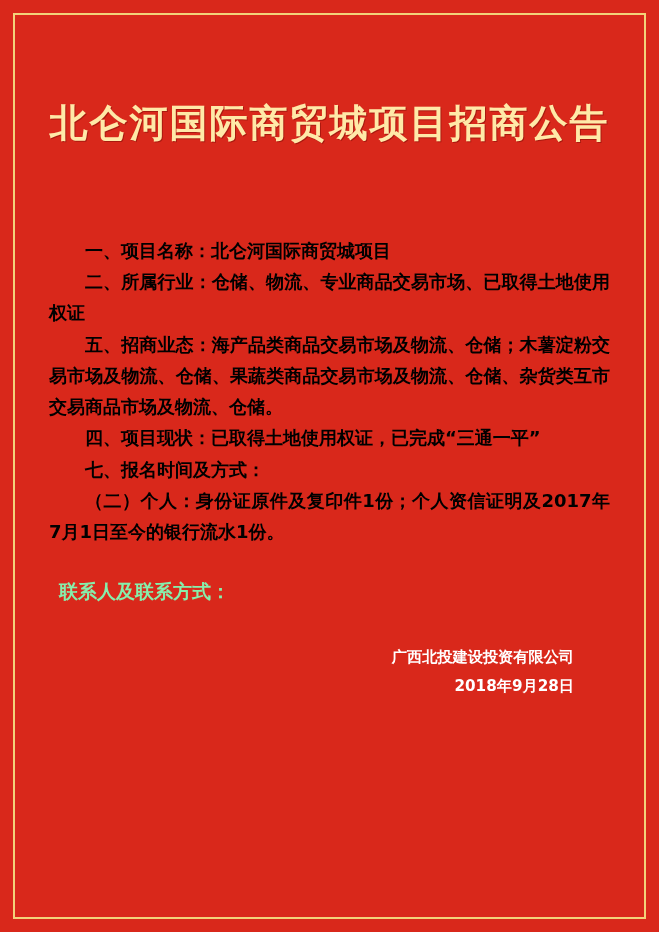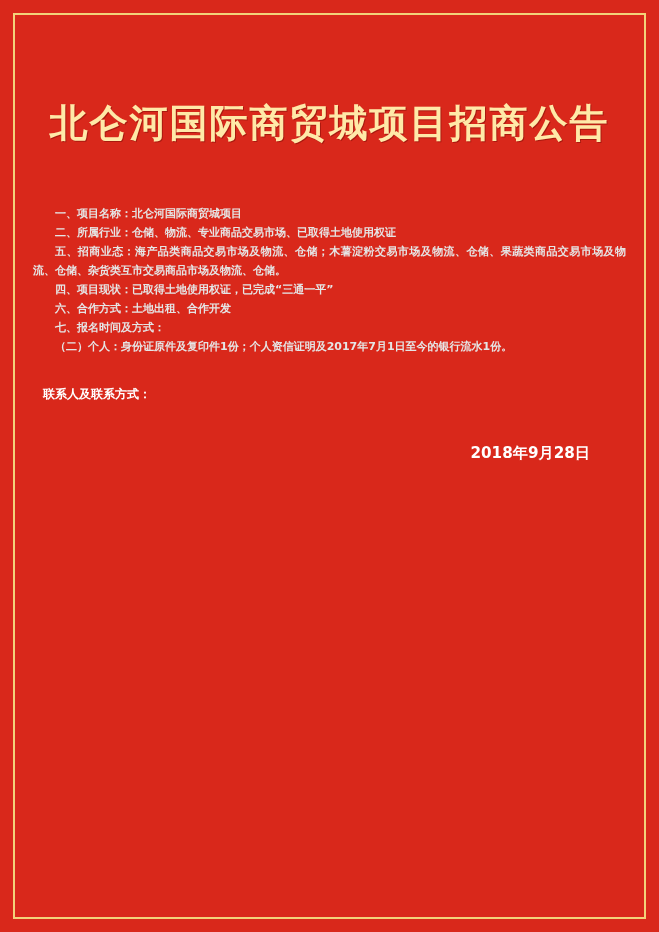--- a/index.html
+++ b/index.html
@@ -30,51 +30,51 @@
     box-sizing: border-box;
     pointer-events: none;
   }
   .content {
     position: absolute;
     left: 13px;
     top: 13px;
     width: 633px;
     height: 906px;
     box-sizing: border-box;
-    padding: 0 20px;
+    padding: 0 36px;
   }
   .title {
     margin: 0;
     padding-top: 88px;
     text-align: center;
     color: #ffe9a8;
     font-size: 38px;
     font-weight: bold;
     letter-spacing: 2px;
     line-height: 1.2;
     text-shadow: 1px 1px 0 #a81a10;
     font-family: "DejaVu Sans", "Liberation Sans", sans-serif;
   }
   .body-block {
-    margin-top: 57px;
-    color: #e5e5e5;
-    font-size: 11px;
+    margin-top: 88px;
+    color: #000000;
+    font-size: 18px;
     font-weight: bold;
     line-height: 1.74;
     font-family: "DejaVu Sans", "Liberation Sans", sans-serif;
   }
   .para {
     margin: 0;
     text-indent: 2em;
     text-align: justify;
   }
   .contact-block {
     margin-top: 26px;
-    color: #ffffff;
-    font-size: 12px;
+    color: #86efac;
+    font-size: 19px;
     font-weight: bold;
     line-height: 1.85;
     font-family: "DejaVu Sans", "Liberation Sans", sans-serif;
     padding-left: 10px;
   }
   .contact-line {
     margin: 0;
   }
   .sign-block {
     margin-top: 34px;
@@ -97,27 +97,27 @@
   <div class="inner-border"></div>
   <div class="content">
 
     <h1 class="title">北仑河国际商贸城项目招商公告</h1>
 
     <div class="body-block">
       <p class="para">一、项目名称：北仑河国际商贸城项目</p>
       <p class="para">二、所属行业：仓储、物流、专业商品交易市场、已取得土地使用权证</p>
       <p class="para">五、招商业态：海产品类商品交易市场及物流、仓储；木薯淀粉交易市场及物流、仓储、果蔬类商品交易市场及物流、仓储、杂货类互市交易商品市场及物流、仓储。</p>
       <p class="para">四、项目现状：已取得土地使用权证，已完成“三通一平”</p>
-      <p class="para">六、合作方式：土地出租、合作开发</p>
       <p class="para">七、报名时间及方式：</p>
       <p class="para">（二）个人：身份证原件及复印件1份；个人资信证明及2017年7月1日至今的银行流水1份。</p>
     </div>
 
     <div class="contact-block">
       <p class="contact-line">联系人及联系方式：</p>
     </div>
 
     <div class="sign-block">
+      <p class="sign-line">广西北投建设投资有限公司</p>
       <p class="sign-line">2018年9月28日</p>
     </div>
 
   </div>
 </div>
 
 </body></html>

